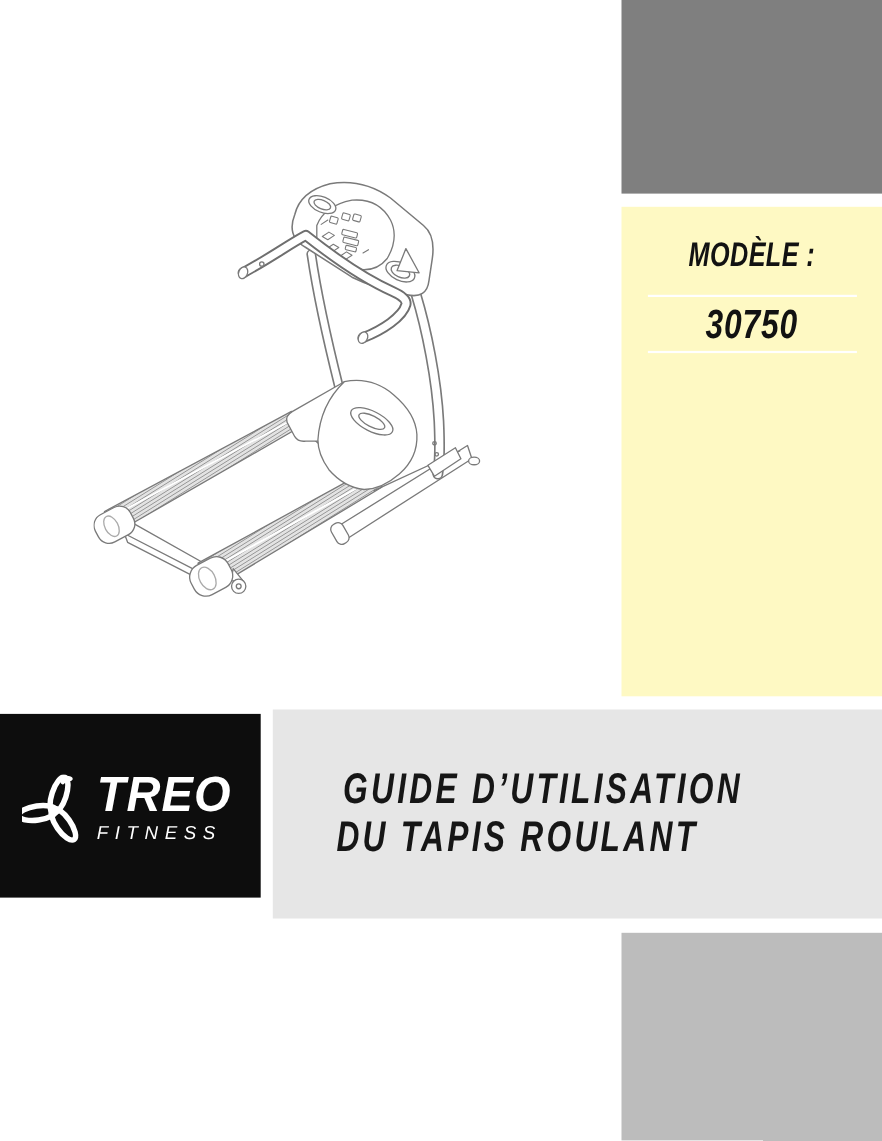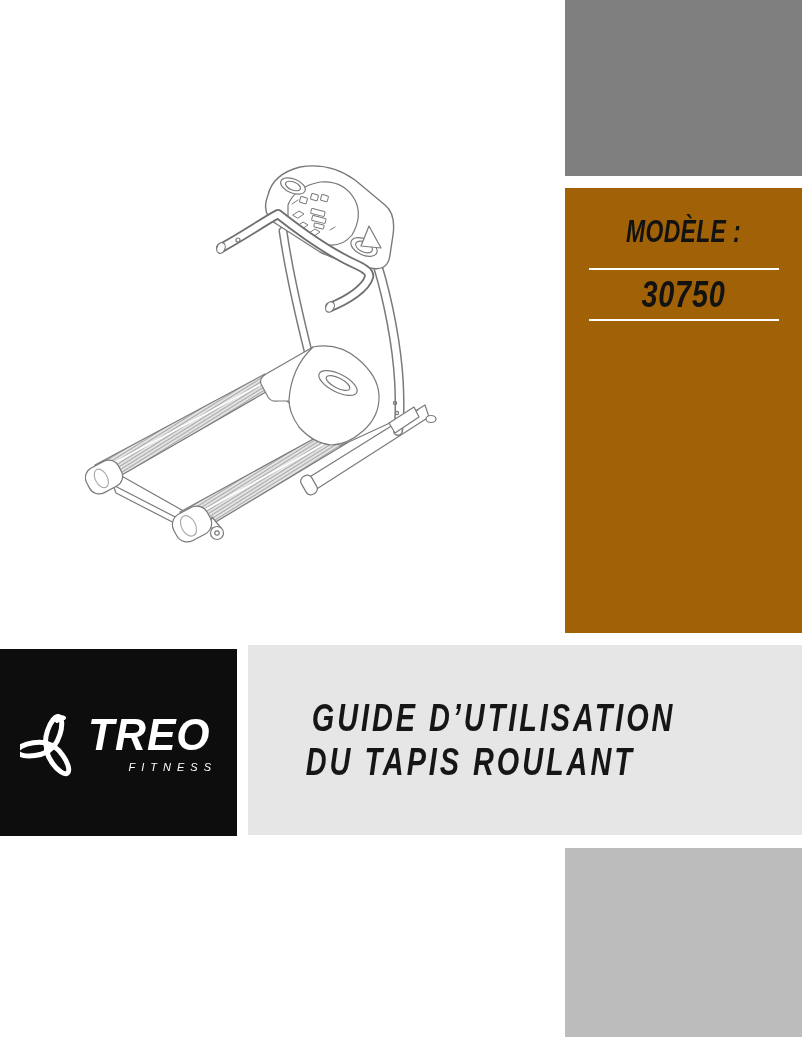--- a/index.html
+++ b/index.html
@@ -3,21 +3,21 @@
 <meta charset="utf-8">
 <style>
   html,body { margin:0; padding:0; background:#ffffff; }
   .page {
     position:relative; width:802px; height:1037px; background:#ffffff;
     font-family:"Liberation Sans", sans-serif; overflow:hidden;
   }
 
   
   .block-top    { position:absolute; left:565px; top:0;     width:237px; height:176px; background:#7f7f7f; }
-  .model-panel  { position:absolute; left:565px; top:188px; width:237px; height:445px; background:#a16207; }
+  .model-panel  { position:absolute; left:565px; top:188px; width:237px; height:445px; background:#fef9c3; }
   .block-bottom { position:absolute; left:565px; top:848px; width:237px; height:189px; background:#bcbcbc; }
 
   .model-label {
     position:absolute; top:26px; left:0; width:100%; text-align:center;
     font-weight:bold; font-style:italic; font-size:31px; color:#121212;
     letter-spacing:0.5px; transform:scaleX(0.74); white-space:nowrap;
   }
   .model-rule { position:absolute; left:24px; width:190px; height:2px; background:#ffffff; }
   .rule-1 { top:80px; }
   .rule-2 { top:131px; }
@@ -25,34 +25,34 @@
     position:absolute; top:86px; left:0; width:100%; text-align:center;
     font-weight:bold; font-style:italic; font-size:37px; color:#121212;
     letter-spacing:1px; transform:scaleX(0.78); white-space:nowrap;
   }
 
   
   .treadmill { position:absolute; left:85px; top:155px; width:360px; height:410px; }
 
   
   .logo-block {
-    position:absolute; left:0; top:649px; width:237px; height:187px;
+    position:absolute; left:0; top:649px; width:237px; height:167px;
     background:#0d0d0d; display:flex; align-items:center; justify-content:center;
   }
   .logo-row { display:flex; align-items:center; }
   .propeller { margin-right:4px; margin-top:6px; }
   .brand-col { display:flex; flex-direction:column; }
   .brand {
     color:#ffffff; font-weight:bold; font-style:italic; font-size:45px;
     line-height:1; letter-spacing:1px; transform:scaleX(0.95); transform-origin:left center;
     white-space:nowrap;
   }
   .subbrand {
-    color:#ffffff; font-style:italic; font-size:11px; line-height:1;
-    letter-spacing:6px; text-align:right; margin-top:5px; white-space:nowrap;
+    color:#ffffff; font-style:italic; font-size:17px; line-height:1;
+    letter-spacing:6px; margin-top:5px; white-space:nowrap;
   }
 
   
   .banner {
     position:absolute; left:248px; top:645px; width:554px; height:190px;
     background:#e6e6e6; display:flex; flex-direction:column;
     align-items:flex-start; justify-content:center;
   }
   .title-line {
     font-weight:bold; font-style:italic; font-size:39px; line-height:1.13;

